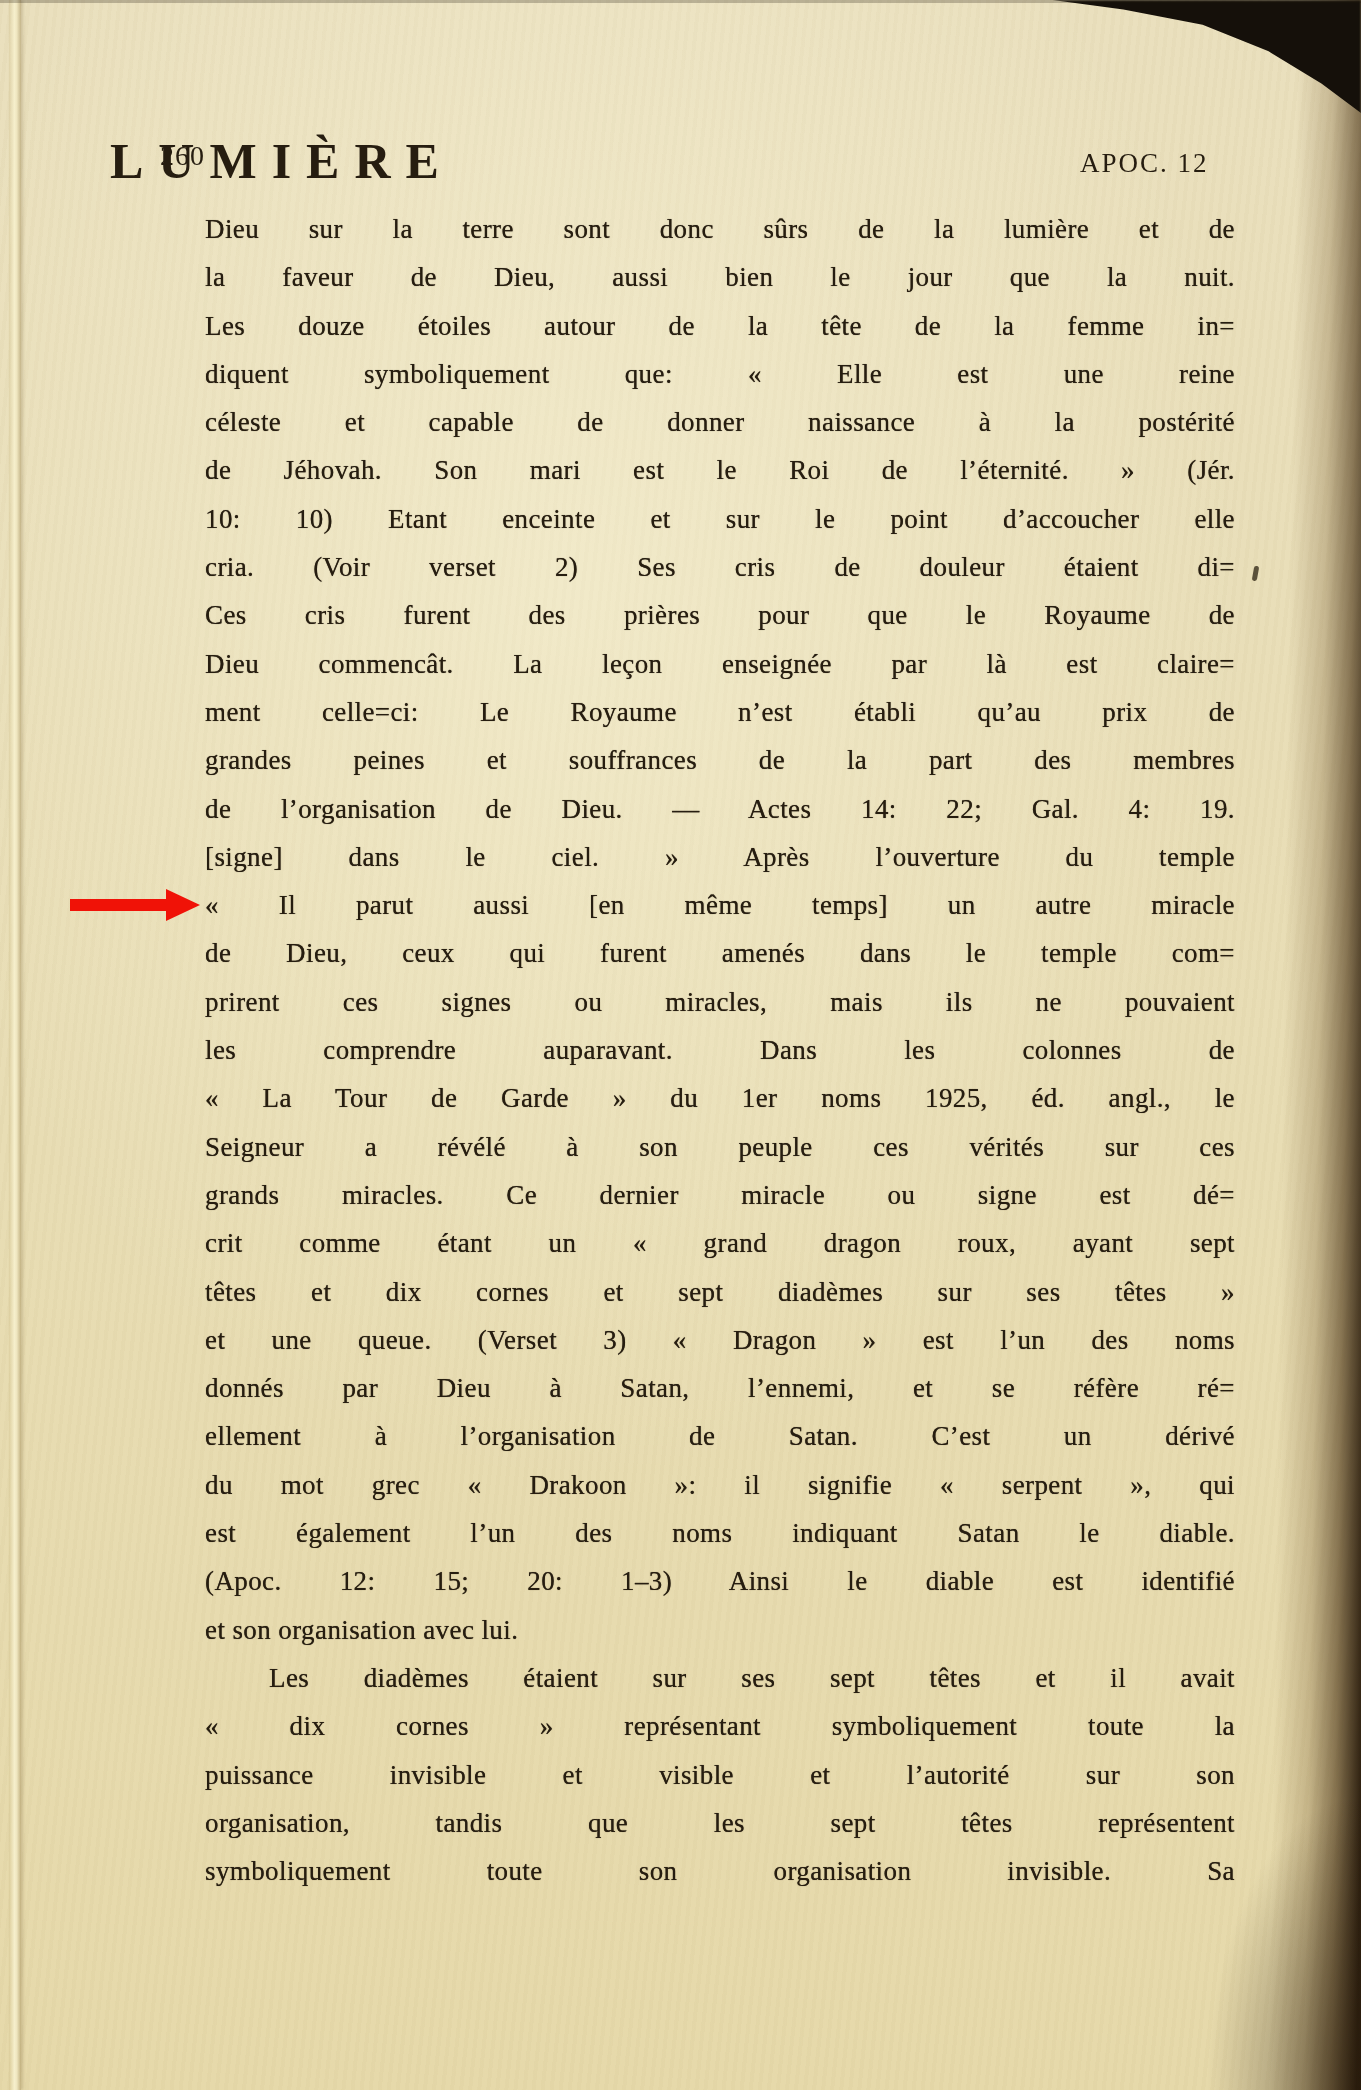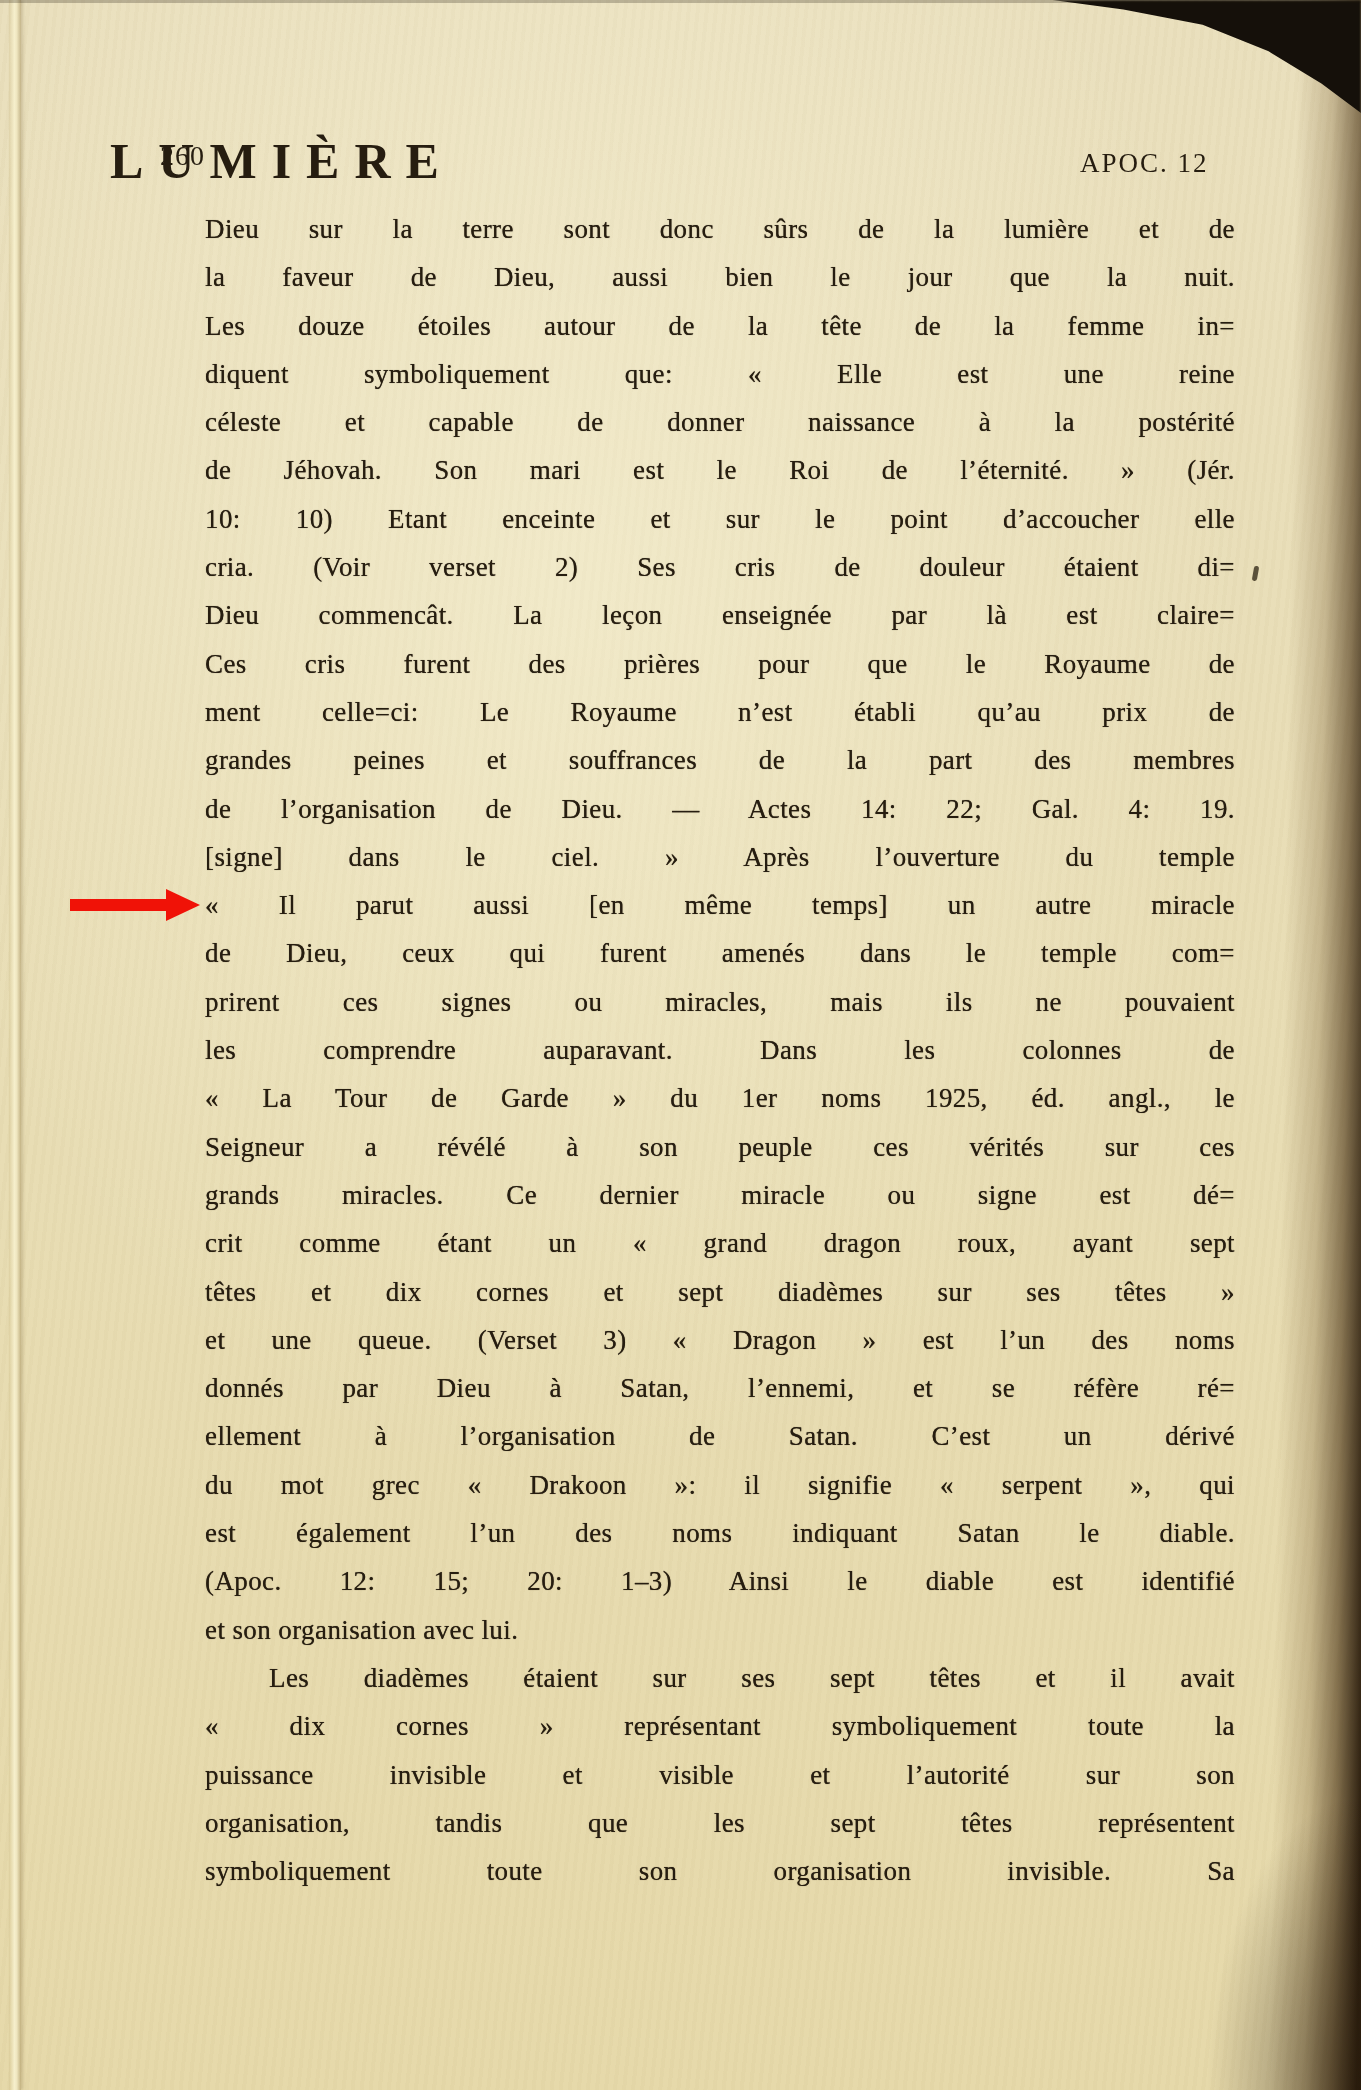--- a/index.html
+++ b/index.html
@@ -73,22 +73,22 @@
 
   <div class="text-block">
       <div class="line">Dieu sur la terre sont donc sûrs de la lumière et de</div>
       <div class="line">la faveur de Dieu, aussi bien le jour que la nuit.</div>
       <div class="line">Les douze étoiles autour de la tête de la femme in=</div>
       <div class="line">diquent symboliquement que: « Elle est une reine</div>
       <div class="line">céleste et capable de donner naissance à la postérité</div>
       <div class="line">de Jéhovah. Son mari est le Roi de l’éternité. » (Jér.</div>
       <div class="line">10: 10) Etant enceinte et sur le point d’accoucher elle</div>
       <div class="line">cria. (Voir verset 2) Ses cris de douleur étaient di=</div>
+      <div class="line">Ces cris furent des prières pour que le Royaume de</div>
       <div class="line">Dieu commencât. La leçon enseignée par là est claire=</div>
-      <div class="line">Ces cris furent des prières pour que le Royaume de</div>
       <div class="line">ment celle=ci: Le Royaume n’est établi qu’au prix de</div>
       <div class="line">grandes peines et souffrances de la part des membres</div>
       <div class="line">de l’organisation de Dieu. — Actes 14: 22; Gal. 4: 19.</div>
       <div class="line">[signe] dans le ciel. » Après l’ouverture du temple</div>
       <div class="line">« Il parut aussi [en même temps] un autre miracle</div>
       <div class="line">de Dieu, ceux qui furent amenés dans le temple com=</div>
       <div class="line">prirent ces signes ou miracles, mais ils ne pouvaient</div>
       <div class="line">les comprendre auparavant. Dans les colonnes de</div>
       <div class="line">« La Tour de Garde » du 1er noms 1925, éd. angl., le</div>
       <div class="line">Seigneur a révélé à son peuple ces vérités sur ces</div>

